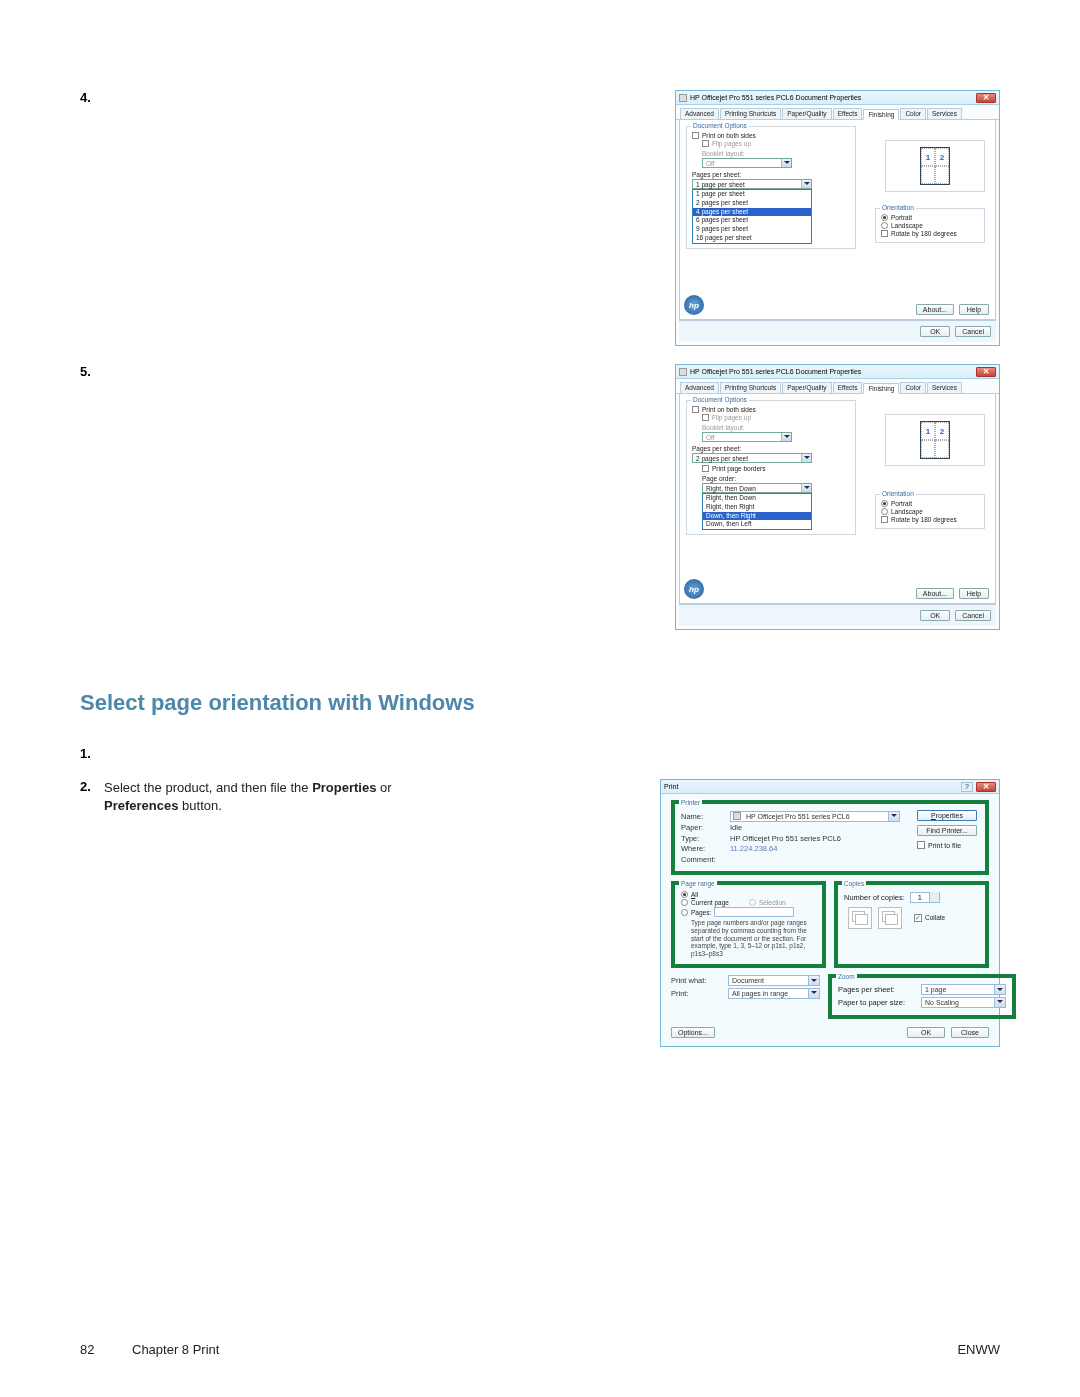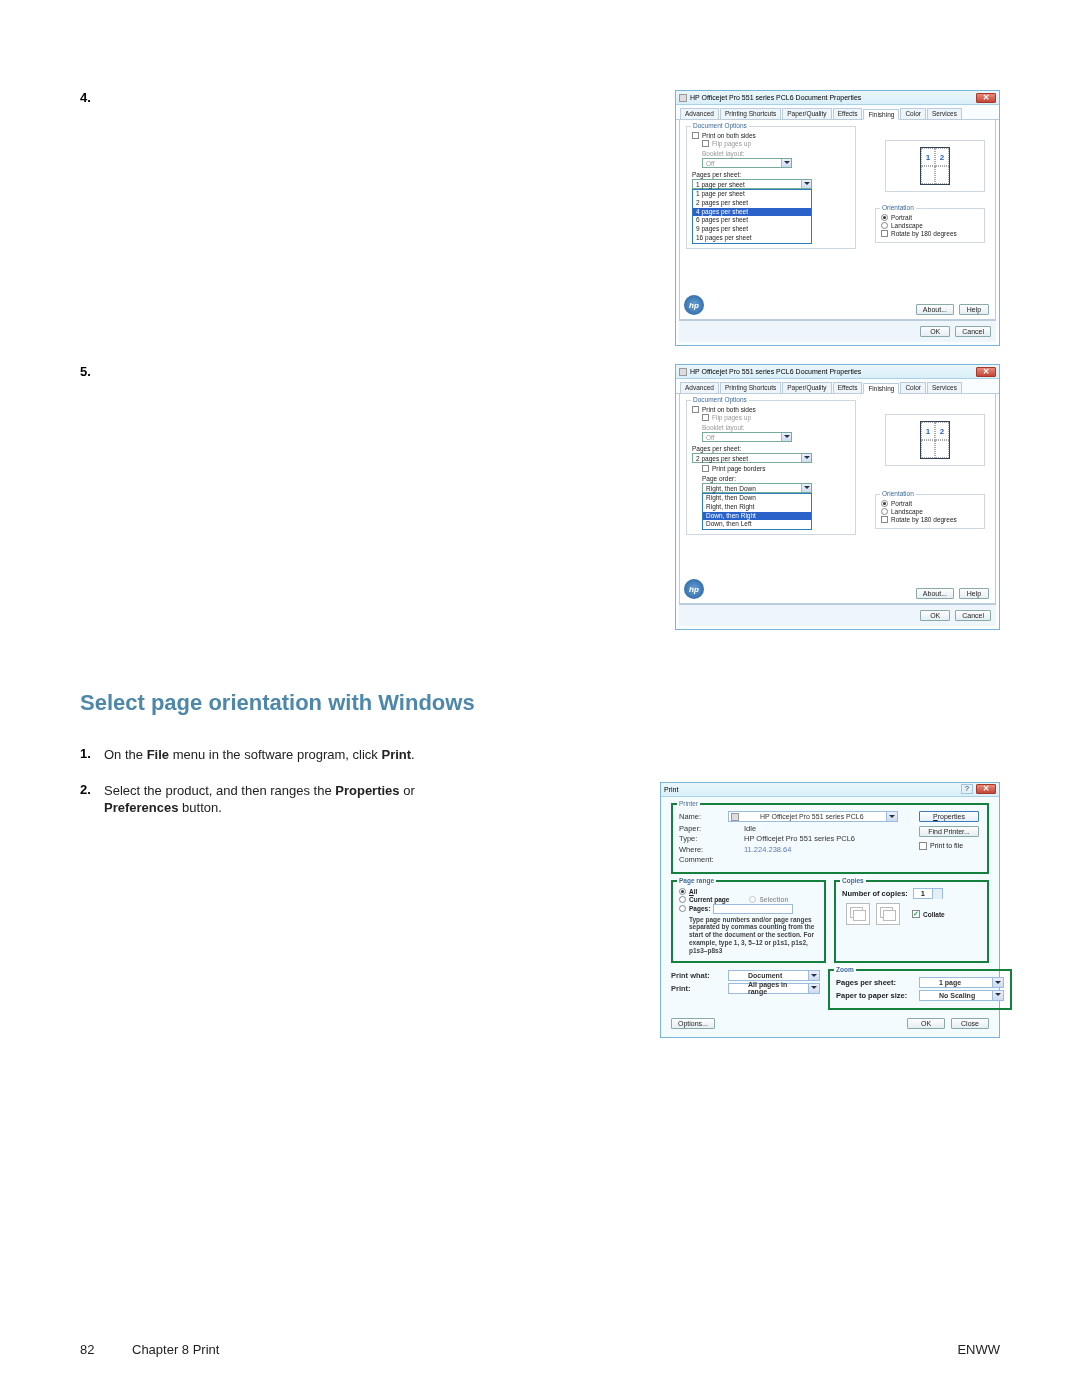--- a/index.html
+++ b/index.html
@@ -176,28 +176,28 @@
   
   .print-dlg {
     width: 340px;
     border:1px solid #78b6d9;
     background:#f4fbfe;
     font-family: Tahoma, Arial, sans-serif;
     font-size:7.5px;
     position:relative;
   }
   .print-dlg .body { padding:6px 10px 8px; background:#f4fbfe;}
-  .print-dlg .fieldset { border:2px solid #15803d; padding:5px 6px 6px; margin-bottom:6px; position:relative;}
+  .print-dlg .fieldset { border:4px solid #15803d; padding:5px 6px 6px; margin-bottom:6px; position:relative;}
   .print-dlg .pair { display:flex; align-items:center; gap:5px; margin:1.5px 0;}
   .print-dlg .k { width:44px; color:#333;}
-  .print-dlg .v { color:#333;margin-left:16px;}
+  .print-dlg .v { color:#333;}
   .print-dlg .right-btns { position:absolute; right:8px; top:6px; display:flex; flex-direction:column; gap:4px;}
   .print-dlg .underline { text-decoration: underline; }
   .print-dlg .two-col { display:flex; gap:8px;}
-  .print-dlg .column { flex:1;font-weight:bold; }
+  .print-dlg .column { flex:1; }
   .print-dlg .helptxt { font-size:6.5px; color:#444; margin-left:10px; margin-top:2px; line-height:1.2;}
   .print-dlg .select {
     display:flex;align-items:center;border:1px solid #9bd;background:#fff;height:11px;font-size:7px;width:85px;
   }
   .print-dlg .select.wide{width:92px;}
   .print-dlg .select .v{flex:1;padding:0 3px;}
   .print-dlg .select .ar{width:11px;height:100%;border-left:1px solid #9bd;background:linear-gradient(#eef,#cde);display:flex;align-items:center;justify-content:center;}
   .print-dlg .select .ar::after{content:"";border:3px solid transparent;border-top-color:#234;margin-top:2px;}
   .print-dlg .spin { display:flex;align-items:center;border:1px solid #9bd;background:#fff;height:11px;width:30px;}
   .print-dlg .spin .n{flex:1;text-align:center;}
@@ -407,30 +407,27 @@
         <div class="btn">Cancel</div>
       </div>
     </div>
   </div>
 </div>
 
 <h2 class="section-heading">Select page orientation with Windows</h2>
 
 <div class="row">
   <div class="step-num">1.</div>
-  <div class="step-text">
-    <span>On the </span><span class="bold">File</span><span> menu in the software program, click </span><span class="bold">Print</span><span>.</span>
-  </div>
   <div class="figure-col"></div>
 </div>
 
 <div class="row">
   <div class="step-num">2.</div>
   <div class="step-text">
-    <span>Select the product, and then ranges the </span><span class="bold">Properties</span><span> or </span><span class="bold">Preferences</span><span> button.</span>
+    <span>Select the product, and then file the </span><span class="bold">Properties</span><span> or </span><span class="bold">Preferences</span><span> button.</span>
   </div>
   <div class="figure-col">
 
     <div class="print-dlg">
       <div class="dlg-titlebar">
         <span class="title">Print</span>
         <div class="dlg-help">?</div>
         <div class="dlg-close">✕</div>
       </div>
       <div class="body">

